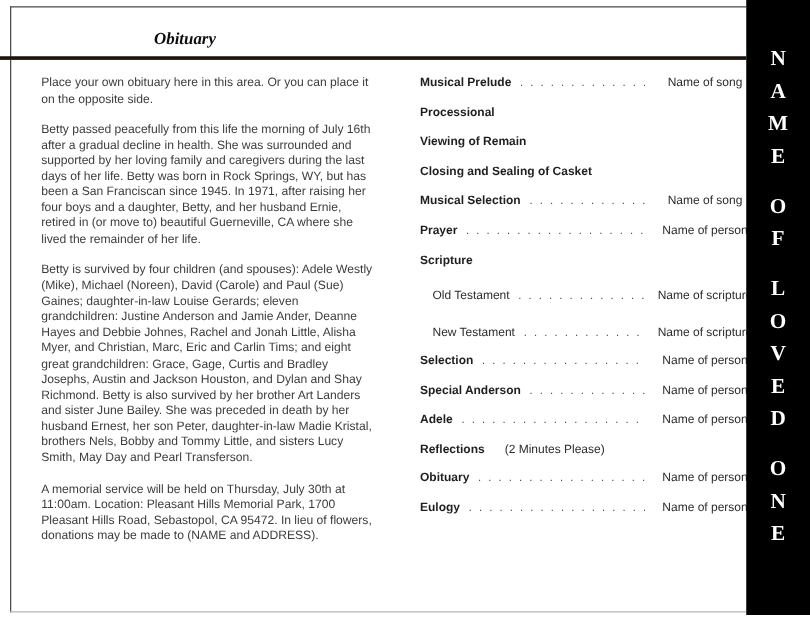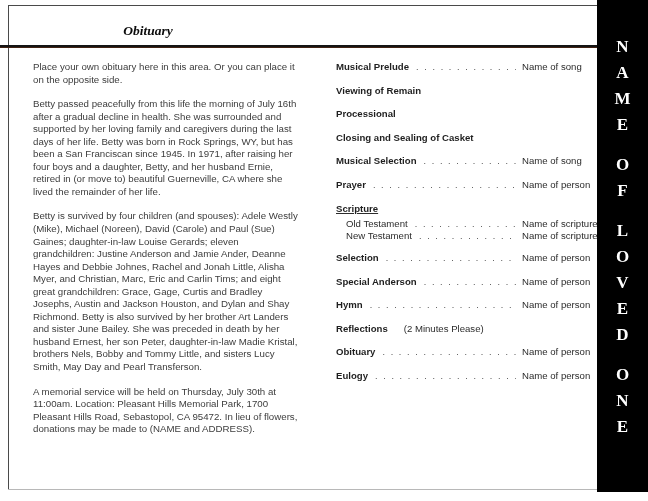--- a/index.html
+++ b/index.html
@@ -27,23 +27,23 @@
   .obituary-text p { margin:0 0 12px 0; }
 
   .order-col { position:absolute; left:336px; top:61px; width:270px; color:#2c2c2c; }
   .row { display:flex; align-items:baseline; height:13px; margin-bottom:10.6px; }
   .row .lbl { font-weight:bold; font-size:9.6px; white-space:nowrap; color:#1f1f1f; }
   .row .note { font-size:9.6px; white-space:nowrap; margin-left:16px; color:#2c2c2c; }
   .row .dots {
     flex:1 1 auto; overflow:hidden; white-space:nowrap;
     font-size:9px; letter-spacing:1.6px; color:#4a4a4a; margin:0 6px 0 7px;
   }
-  .row .val { flex:0 0 84px; font-size:9.6px; white-space:nowrap; color:#2c2c2c; }
-  .row.group-head { margin-bottom:2px;text-decoration:underline; }
-  .row.sub { height:12px; margin-bottom:0; }
+  .row .val { flex:0 0 84px; font-size:9.6px; white-space:nowrap; color:#2c2c2c;text-align:center; }
+  .row.group-head { margin-bottom:15px; }
+  .row.sub { height:12px; margin-bottom:18px; }
   .row.sub .lbl { font-weight:normal; padding-left:10px; color:#2c2c2c; }
   .row.sub.last { margin-bottom:10.4px; }
 
   .banner {
     position:absolute; right:0; top:0; width:51px; height:492px; background:#000;
     display:flex; flex-direction:column; align-items:center; padding-top:34px;
     box-sizing:border-box;
   }
   .banner .word { margin-bottom:14px; }
   .banner .letter {
@@ -69,24 +69,24 @@
       <p>A memorial service will be held on Thursday, July 30th at 11:00am.  Location:  Pleasant Hills Memorial Park, 1700 Pleasant Hills Road, Sebastopol, CA 95472.  In lieu of flowers, donations may be made to (NAME and ADDRESS).</p>
     </div>
 
   <div id="order-list" class="order-col">
       <div class="row">
         <span class="lbl">Musical Prelude</span>
         <span class="dots">. . . . . . . . . . . . . . . . . . . . . . . . . . . . . . . . . . . . . . . . . . . . . . . . . . . . . . . . . . . . . . . . . . . . . . . . . . . . . . . .</span>
         <span class="val">Name of song</span>
       </div>
       <div class="row">
-        <span class="lbl">Viewing of Remain</span>
+        <span class="lbl">Processional</span>
       </div>
       <div class="row">
-        <span class="lbl">Processional</span>
+        <span class="lbl">Viewing of Remain</span>
       </div>
       <div class="row">
         <span class="lbl">Closing and Sealing of Casket</span>
       </div>
       <div class="row">
         <span class="lbl">Musical Selection</span>
         <span class="dots">. . . . . . . . . . . . . . . . . . . . . . . . . . . . . . . . . . . . . . . . . . . . . . . . . . . . . . . . . . . . . . . . . . . . . . . . . . . . . . . .</span>
         <span class="val">Name of song</span>
       </div>
       <div class="row">
@@ -111,21 +111,21 @@
         <span class="lbl">Selection</span>
         <span class="dots">. . . . . . . . . . . . . . . . . . . . . . . . . . . . . . . . . . . . . . . . . . . . . . . . . . . . . . . . . . . . . . . . . . . . . . . . . . . . . . . .</span>
         <span class="val">Name of person</span>
       </div>
       <div class="row">
         <span class="lbl">Special Anderson</span>
         <span class="dots">. . . . . . . . . . . . . . . . . . . . . . . . . . . . . . . . . . . . . . . . . . . . . . . . . . . . . . . . . . . . . . . . . . . . . . . . . . . . . . . .</span>
         <span class="val">Name of person</span>
       </div>
       <div class="row">
-        <span class="lbl">Hymn</span>
+        <span class="lbl">Adele</span>
         <span class="dots">. . . . . . . . . . . . . . . . . . . . . . . . . . . . . . . . . . . . . . . . . . . . . . . . . . . . . . . . . . . . . . . . . . . . . . . . . . . . . . . .</span>
         <span class="val">Name of person</span>
       </div>
       <div class="row">
         <span class="lbl">Reflections</span>
         <span class="note">(2 Minutes Please)</span>
       </div>
       <div class="row">
         <span class="lbl">Obituary</span>
         <span class="dots">. . . . . . . . . . . . . . . . . . . . . . . . . . . . . . . . . . . . . . . . . . . . . . . . . . . . . . . . . . . . . . . . . . . . . . . . . . . . . . . .</span>

